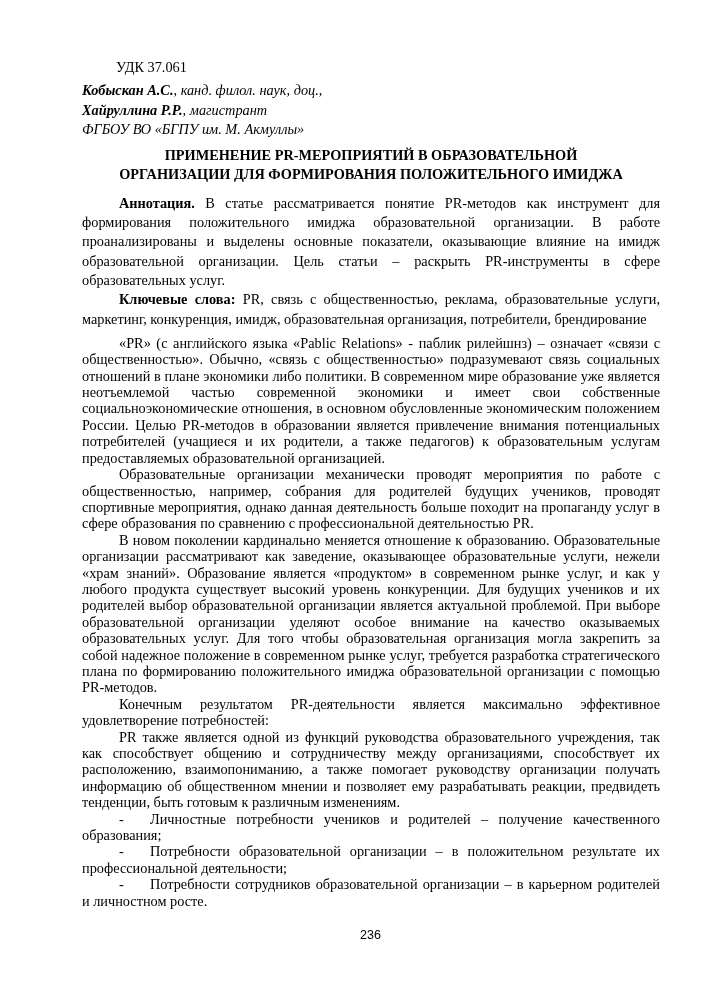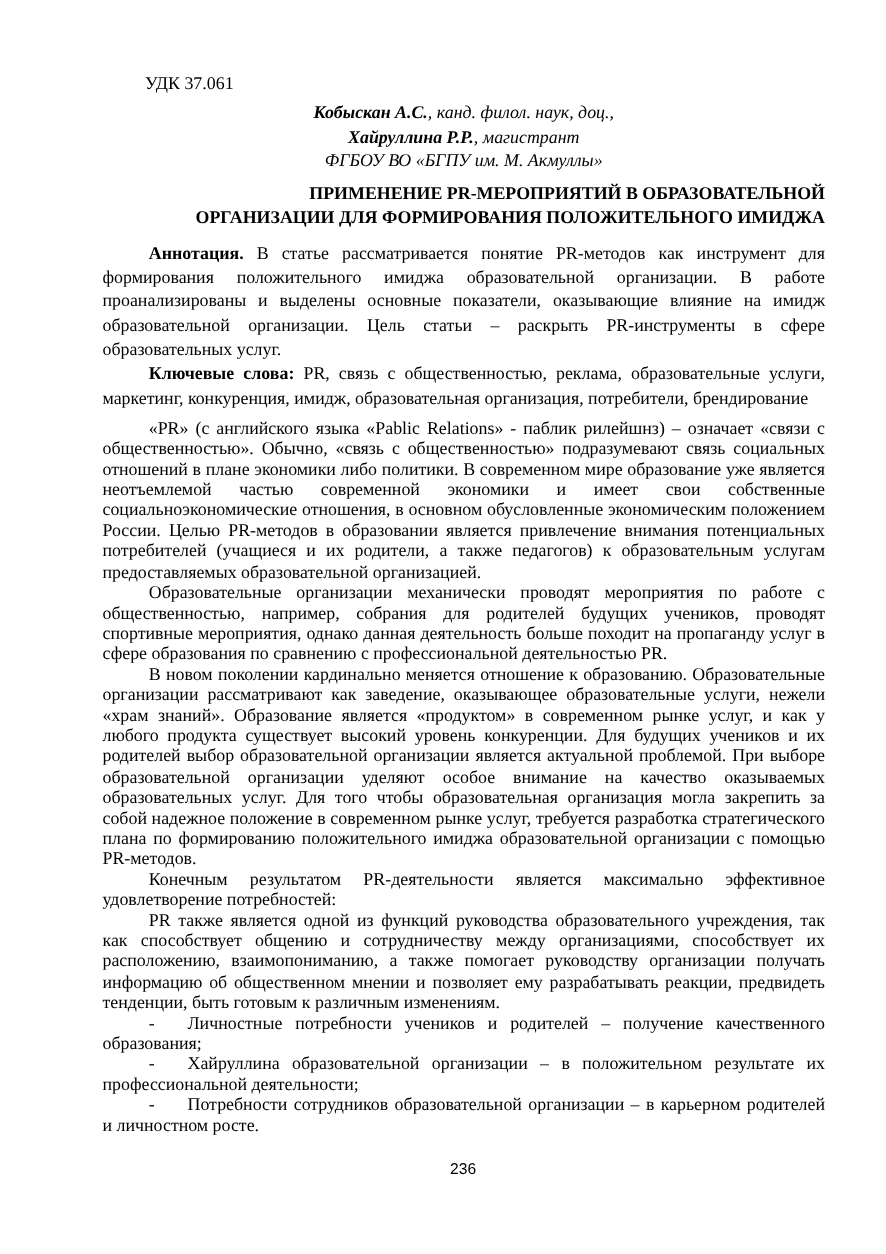--- a/index.html
+++ b/index.html
@@ -15,29 +15,29 @@
     overflow: hidden;
     margin-left: 16px;
   }
   .udc {
     margin-left: 34px;
     font-size: 14.3px;
     line-height: 19.3px;
   }
   .authors {
     margin-top: 4px;
-    text-align: center;
+    text-align: left;
     font-style: italic;
     font-size: 14.3px;
     line-height: 19.3px;
   }
   .bi { font-weight: bold; }
   .title {
     margin: 7px 0 9px 0;
-    text-align: right;
+    text-align: center;
     font-size: 14.3px;
     font-weight: bold;
     line-height: 19.3px;
   }
   .title .tl { display: block; }
   p.body {
     margin: 0;
     font-size: 14.3px;
     line-height: 16.4px;
     text-align: justify;
@@ -85,18 +85,18 @@
 
   <p class="body front"><span class="bi">Ключевые слова:</span> <span>PR, связь с общественностью, реклама, образовательные услуги, маркетинг, конкуренция, имидж, образовательная организация, потребители, брендирование</span></p>
 
   <p class="body first-body">«PR» (с английского языка «Pablic Relations» - паблик рилейшнз) – означает «связи с общественностью». Обычно, «связь с общественностью» подразумевают связь социальных отношений в плане экономики либо политики. В современном мире образование уже является неотъемлемой частью современной экономики и имеет свои собственные социальноэкономические отношения, в основном обусловленные экономическим положением России. Целью PR-методов в образовании является привлечение внимания потенциальных потребителей (учащиеся и их родители, а также педагогов) к образовательным услугам предоставляемых образовательной организацией.</p>
   <p class="body">Образовательные организации механически проводят мероприятия по работе с общественностью, например, собрания для родителей будущих учеников, проводят спортивные мероприятия, однако данная деятельность больше походит на пропаганду услуг в сфере образования по сравнению с профессиональной деятельностью PR.</p>
   <p class="body">В новом поколении кардинально меняется отношение к образованию. Образовательные организации рассматривают как заведение, оказывающее образовательные услуги, нежели «храм знаний». Образование является «продуктом» в современном рынке услуг, и как у любого продукта существует высокий уровень конкуренции. Для будущих учеников и их родителей выбор образовательной организации является актуальной проблемой. При выборе образовательной организации уделяют особое внимание на качество оказываемых образовательных услуг. Для того чтобы образовательная организация могла закрепить за собой надежное положение в современном рынке услуг, требуется разработка стратегического плана по формированию положительного имиджа образовательной организации с помощью PR-методов.</p>
   <p class="body">Конечным результатом PR-деятельности является максимально эффективное удовлетворение потребностей:</p>
   <p class="body">PR также является одной из функций руководства образовательного учреждения, так как способствует общению и сотрудничеству между организациями, способствует их расположению, взаимопониманию, а также помогает руководству организации получать информацию об общественном мнении и позволяет ему разрабатывать реакции, предвидеть тенденции, быть готовым к различным изменениям.</p>
 
   <p class="body"><span class="dash">-</span><span>Личностные потребности учеников и родителей – получение качественного образования;</span></p>
-  <p class="body"><span class="dash">-</span><span>Хайруллина образовательной организации – в положительном результате их профессиональной деятельности;</span></p>
+  <p class="body"><span class="dash">-</span><span>Потребности образовательной организации – в положительном результате их профессиональной деятельности;</span></p>
   <p class="body"><span class="dash">-</span><span>Потребности сотрудников образовательной организации – в карьерном родителей и личностном росте.</span></p>
 
   <div class="pagenum">236</div>
 
 </div>
 
 </body></html>

